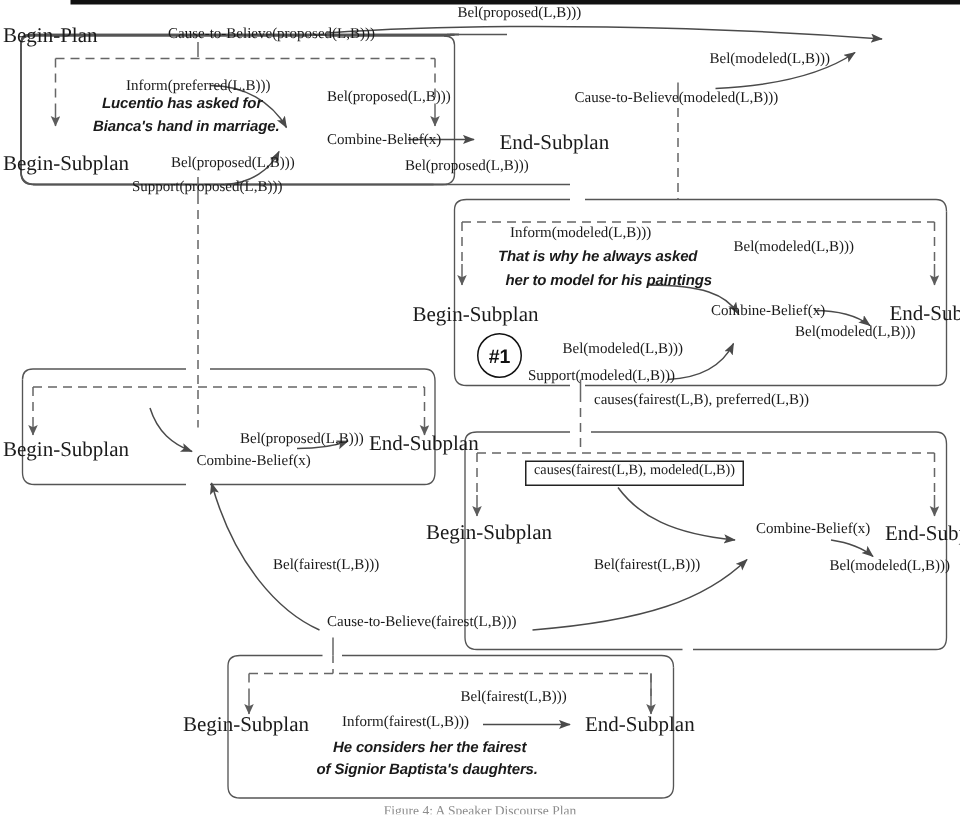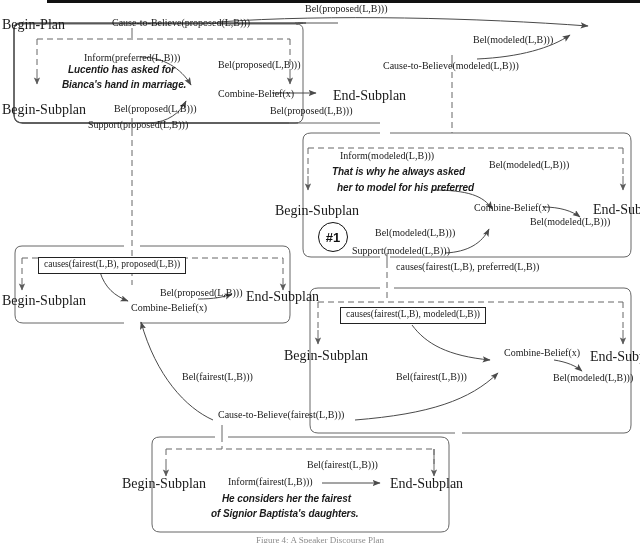--- a/index.html
+++ b/index.html
@@ -228,41 +228,40 @@
   <div class="lbl" style="left:218px;top:60px;">Bel(proposed(L,B)))</div>
   <div class="lbl" style="left:218px;top:89px;">Combine-Belief(x)</div>
   <div class="lbl" style="left:114px;top:104px;">Bel(proposed(L,B)))</div>
   <div class="lbl" style="left:88px;top:120px;font-family:Liberation Serif, serif;">Support(proposed(L,B)))</div>
   <div class="lbl" style="left:270px;top:106px;">Bel(proposed(L,B)))</div>
 
   <div class="lbl node" style="left:275px;top:204px;">Begin-Subplan</div>
   <div class="lbl node" style="left:593px;top:203px;">End-Subplan</div>
   <div class="lbl" style="left:340px;top:151px;text-align:right;">Inform(modeled(L,B)))</div>
   <div class="lbl ital" style="left:332px;top:167px;">That is why he always asked</div>
-  <div class="lbl ital" style="left:337px;top:183px;">her to model for his preferred</div>
+  <div class="lbl ital" style="left:337px;top:183px;">her to model for his paintings</div>
   <div class="lbl" style="left:489px;top:160px;">Bel(modeled(L,B)))</div>
   <div class="lbl" style="left:474px;top:203px;">Combine-Belief(x)</div>
   <div class="lbl" style="left:375px;top:228px;">Bel(modeled(L,B)))</div>
   <div class="lbl" style="left:352px;top:246px;">Support(modeled(L,B)))</div>
   <div class="lbl" style="left:530px;top:217px;">Bel(modeled(L,B)))</div>
 
   <div class="marker" style="left:318px;top:222px;">#1</div>
 
   <div class="lbl" style="left:396px;top:262px;">causes(fairest(L,B), preferred(L,B))</div>
 
   <div class="lbl node" style="left:2px;top:294px;">Begin-Subplan</div>
   <div class="lbl node" style="left:246px;top:290px;">End-Subplan</div>
-  <div class="boxlbl" style="left:38px;top:257px;">causes(fairest(L,B), proposed(L,B))</div>
   <div class="lbl" style="left:131px;top:303px;">Combine-Belief(x)</div>
   <div class="lbl" style="left:160px;top:288px;">Bel(proposed(L,B)))</div>
   <div class="lbl" style="left:182px;top:372px;">Bel(fairest(L,B)))</div>
 
   <div class="lbl node" style="left:284px;top:349px;">Begin-Subplan</div>
   <div class="lbl node" style="left:590px;top:350px;">End-Subplan</div>
-  <div class="boxlbl" style="left:340px;top:307px;">causes(fairest(L,B), modeled(L,B))</div>
+  <div class="boxlbl" style="left:350px;top:307px;">causes(fairest(L,B), modeled(L,B))</div>
   <div class="lbl" style="left:504px;top:348px;">Combine-Belief(x)</div>
   <div class="lbl" style="left:553px;top:373px;">Bel(modeled(L,B)))</div>
   <div class="lbl" style="left:396px;top:372px;">Bel(fairest(L,B)))</div>
 
   <div class="lbl node" style="left:122px;top:477px;">Begin-Subplan</div>
   <div class="lbl node" style="left:390px;top:477px;">End-Subplan</div>
   <div class="lbl" style="left:228px;top:477px;">Inform(fairest(L,B)))</div>
   <div class="lbl" style="left:307px;top:460px;">Bel(fairest(L,B)))</div>
   <div class="lbl ital" style="left:222px;top:494px;">He considers her the fairest</div>
   <div class="lbl ital" style="left:211px;top:509px;text-align:center;">of Signior Baptista's daughters.</div>

